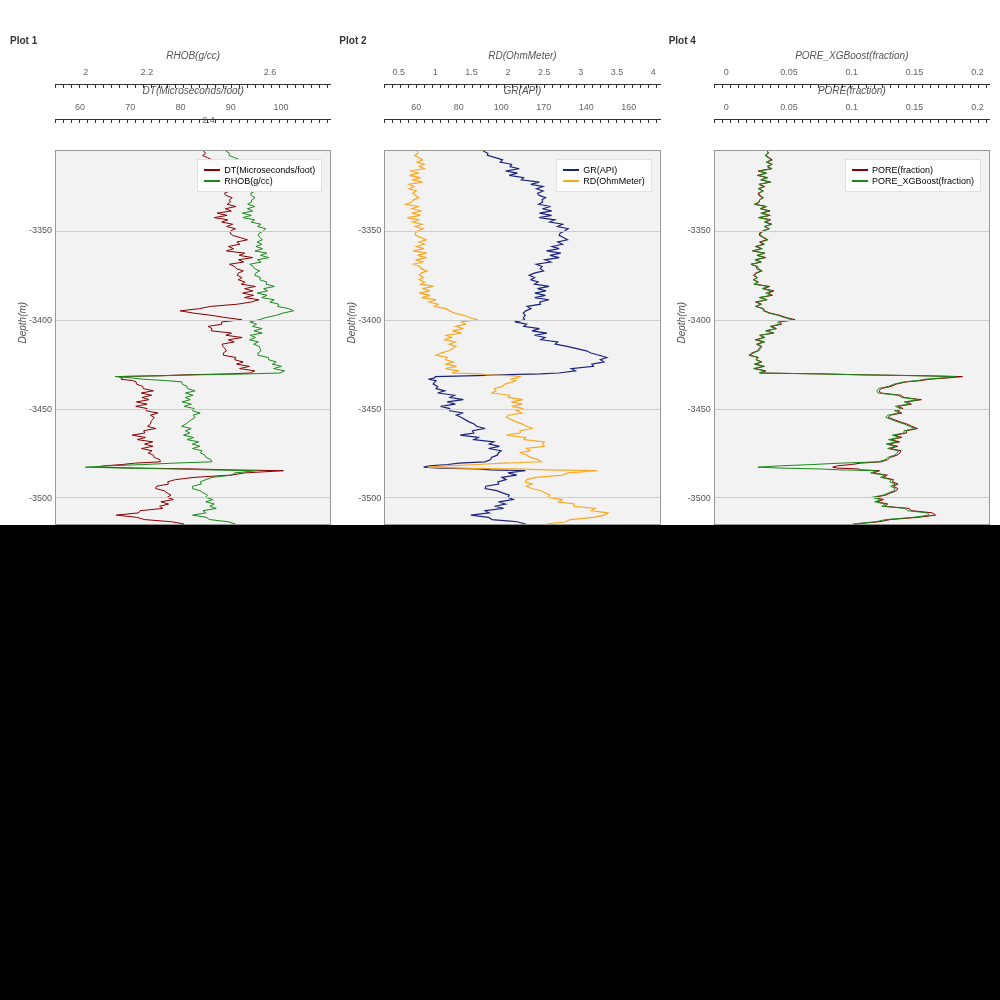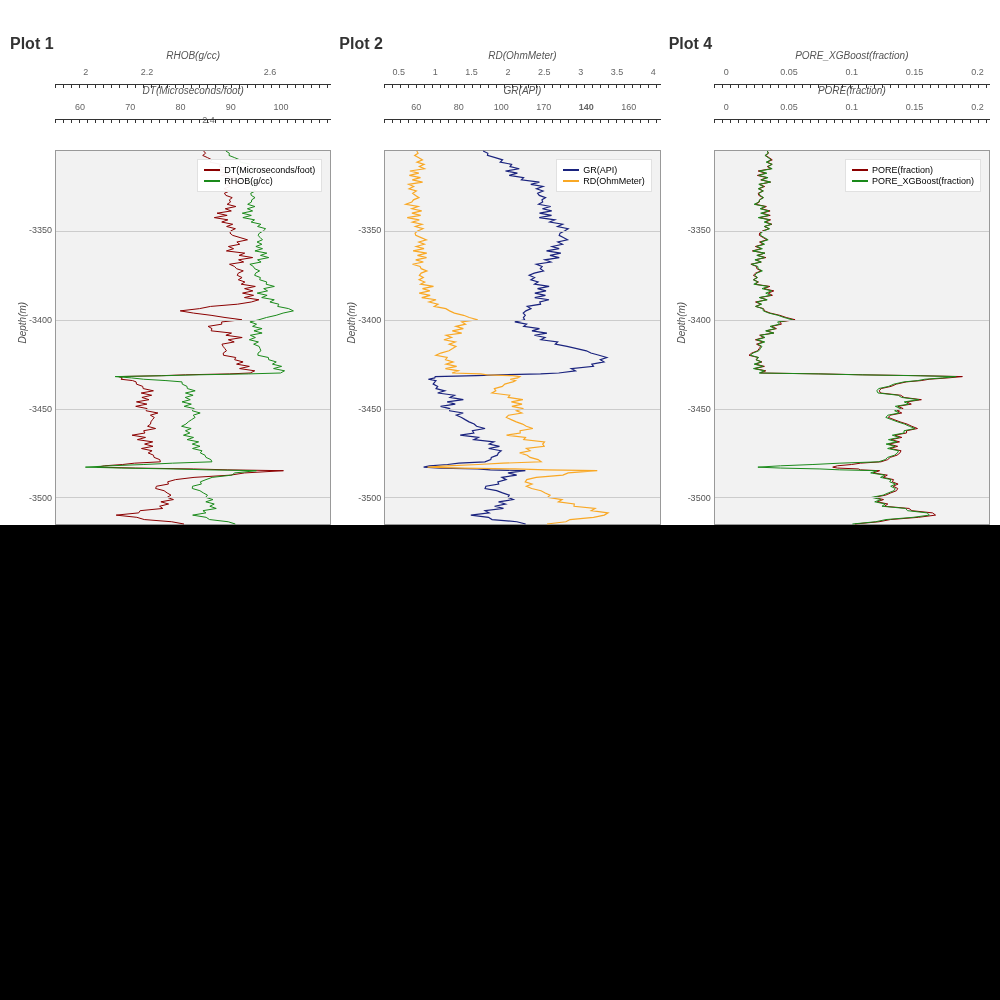--- a/index.html
+++ b/index.html
@@ -19,21 +19,21 @@
     gap: 8px;
   }
   .panel {
     flex: 1;
     position: relative;
   }
   .panel-title {
     position: absolute;
     top: -115px;
     left: 0;
-    font-size: 16px;
+    font-size: 10px;
     font-weight: bold;
     color: #333;
   }
   .axis-top {
     position: absolute;
     top: -100px;
     left: 45px;
     right: 0;
     height: 100px;
   }
@@ -210,21 +210,21 @@
           <span class="tick-top" style="left: 71.0526%;">3</span>
           <span class="tick-top" style="left: 84.2105%;">3.5</span>
           <span class="tick-top" style="left: 97.3684%;">4</span>
         </div>
       <div class="axis-top-label">GR(API)</div>
       <div class="axis-top-ticks" id="p2-ax1">
           <span class="tick-top" style="left: 11.5385%;">60</span>
           <span class="tick-top" style="left: 26.9231%;">80</span>
           <span class="tick-top" style="left: 42.3077%;">100</span>
           <span class="tick-top" style="left: 57.6923%;">170</span>
-          <span class="tick-top" style="left: 73.0769%; font-weight: bold;">140</span>
+          <span class="tick-top" style="left: 73.0769%;">140</span>
           <span class="tick-top" style="left: 88.4615%;">160</span>
         </div>
     </div>
     <div class="y-axis">
       <span class="y-label">Depth(m)</span>
     <span class="y-tick" style="top: 21.4286%;">-3350</span>
         <span class="y-tick" style="top: 45.2381%;">-3400</span>
         <span class="y-tick" style="top: 69.0476%;">-3450</span>
         <span class="y-tick" style="top: 92.8571%;">-3500</span>
       </div>

